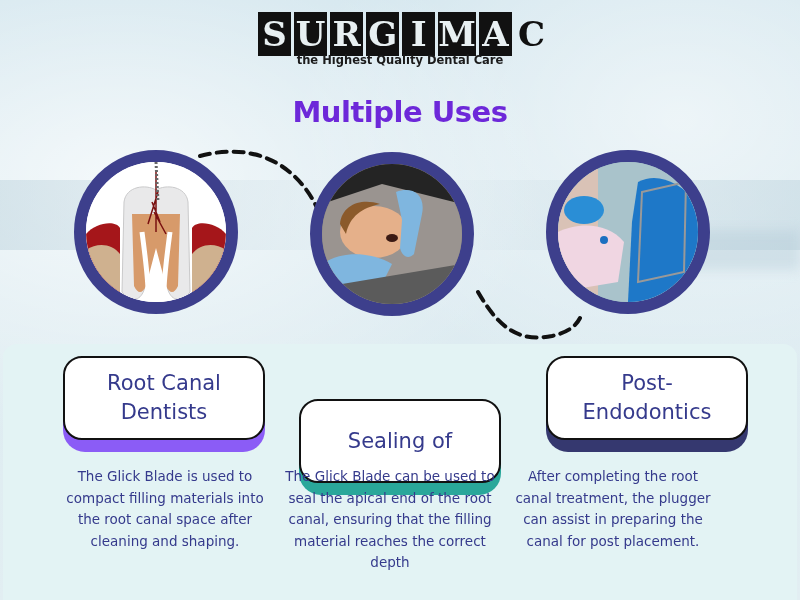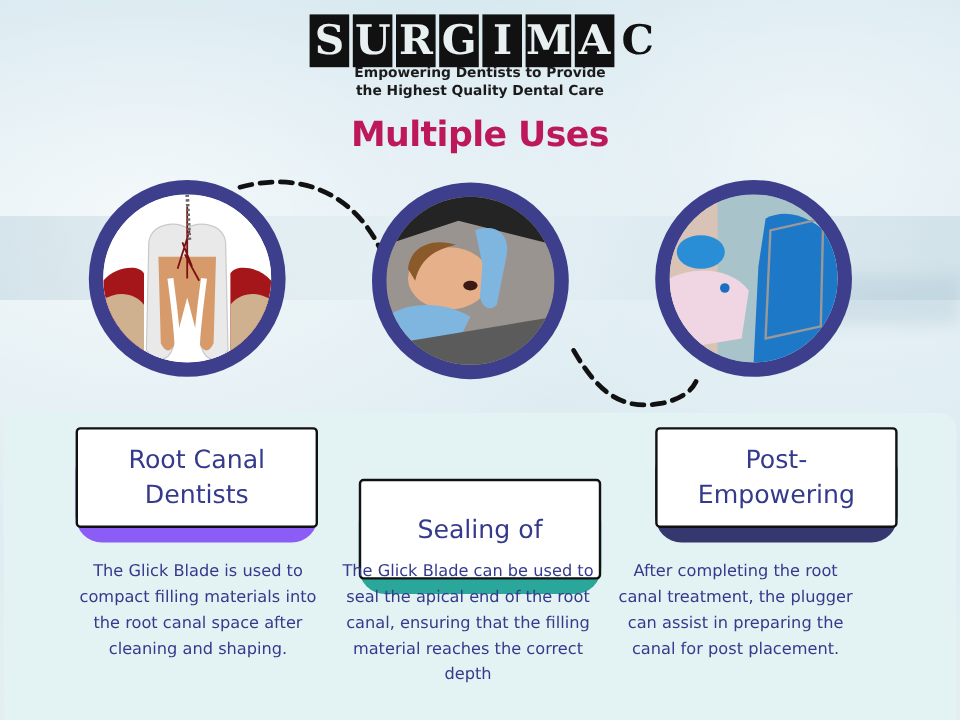--- a/index.html
+++ b/index.html
@@ -18,37 +18,37 @@
   .logo { position:absolute; left:258px; top:12px; width:290px; height:44px; display:flex; gap:3px; }
   .logo .ch {
     flex:1; background:#111; color:#e8f0f2; font-family:"DejaVu Serif", serif; font-weight:bold;
     font-size:34px; line-height:44px; text-align:center; letter-spacing:0;
   }
   .logo .ch.plain { background:transparent; color:#111; }
   .tagline { position:absolute; left:250px; top:53px; width:300px; text-align:center;
     font-family:"DejaVu Sans", sans-serif; font-weight:bold; font-size:11.5px; line-height:15px; color:#1b1b1b; }
 
   .title { position:absolute; left:0; top:95px; width:800px; text-align:center;
-    font-family:"DejaVu Sans", sans-serif; font-weight:bold; font-size:29px; color:#be185d; letter-spacing:-0.5px; }
+    font-family:"DejaVu Sans", sans-serif; font-weight:bold; font-size:29px; color:#6d28d9; letter-spacing:-0.5px; }
 
   .circle { position:absolute; width:164px; height:164px; border-radius:50%;
     border:12px solid #3d3f8c; box-sizing:border-box; overflow:hidden; }
   .c1 { left:74px; top:150px; background:#fff; }
   .c2 { left:310px; top:152px; background:#7d7a78; }
   .c3 { left:546px; top:150px; background:#9bb8c2; }
 
   .dash { position:absolute; left:0; top:0; }
 
   .panel { position:absolute; left:3px; top:344px; width:794px; height:256px;
     background:#e3f3f4; border-radius:14px 14px 0 0; }
 
   .card-wrap { position:absolute; top:356px; width:202px; height:96px; }
   .card-shadow { position:absolute; left:0; top:14px; width:202px; height:82px; border-radius:22px; }
   .card { position:absolute; left:0; top:0; width:202px; height:84px; background:#fff;
-    border:2px solid #111; border-radius:4px; box-sizing:border-box;
+    border:2px solid #111; border-radius:19px; box-sizing:border-box;
     display:flex; align-items:center; justify-content:center; text-align:center;
     font-family:"DejaVu Sans", sans-serif; font-size:21px; line-height:29px; color:#353a8c; }
   .w1 { left:63px; } .w2 { left:299px;margin-top:43px; } .w3 { left:546px; }
 
   .desc { position:absolute; top:466px; width:210px; text-align:center;
     font-family:"DejaVu Sans", sans-serif; font-weight:normal; font-size:13.5px; line-height:21.5px; color:#353a8c; }
   .d1 { left:60px; } .d2 { left:285px; } .d3 { left:508px; }
 </style>
 </head>
 <body>
@@ -60,21 +60,20 @@
   <span class="ch">S</span>
   <span class="ch">U</span>
   <span class="ch">R</span>
   <span class="ch">G</span>
   <span class="ch">I</span>
   <span class="ch">M</span>
   <span class="ch">A</span>
   <span class="ch plain">C</span>
 </div>
 <div class="tagline">
-  <div>Empowering Dentists to Provide</div>
   <div>the Highest Quality Dental Care</div>
 </div>
 
 <div class="title">Multiple Uses</div>
 
 <svg class="dash" width="800" height="600">
   <path d="M200,156 C260,140 300,170 318,210" fill="none" stroke="#111" stroke-width="4" stroke-dasharray="10,7" stroke-linecap="round"></path>
   <path d="M478,292 C500,330 520,342 552,336 C565,333 575,328 580,318" fill="none" stroke="#111" stroke-width="4" stroke-dasharray="10,7" stroke-linecap="round"></path>
 </svg>
 
@@ -139,17 +138,17 @@
     </div>
   </div>
 </div>
 <div class="desc d2">The Glick Blade can be used to seal the apical end of the root canal, ensuring that the filling material reaches the correct depth</div>
 
 <div class="card-wrap w3">
   <div class="card-shadow" style="background:#35386f;"></div>
   <div class="card">
     <div>
       <div>Post-</div>
-      <div>Empowering</div>
+      <div>Endodontics</div>
     </div>
   </div>
 </div>
 <div class="desc d3">After completing the root canal treatment, the plugger can assist in preparing the canal for post placement.</div>
 
 </body></html>

